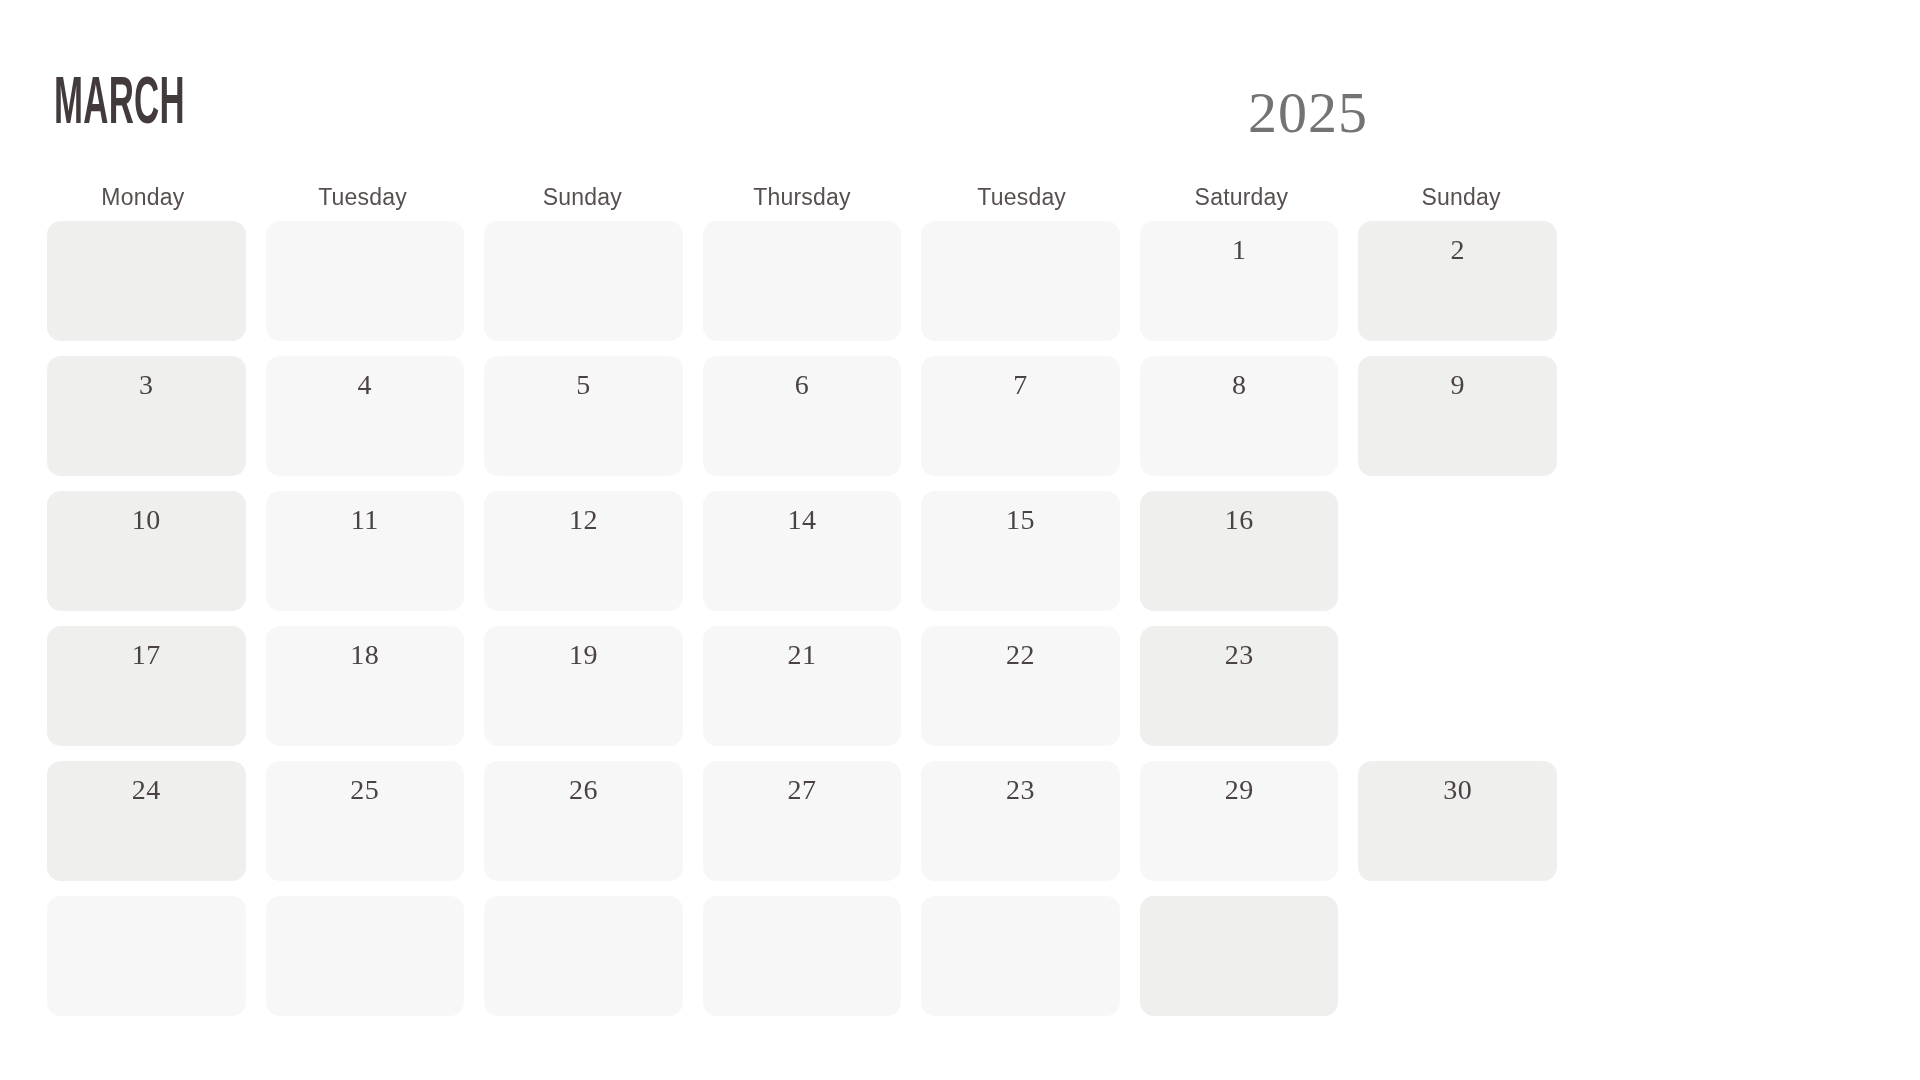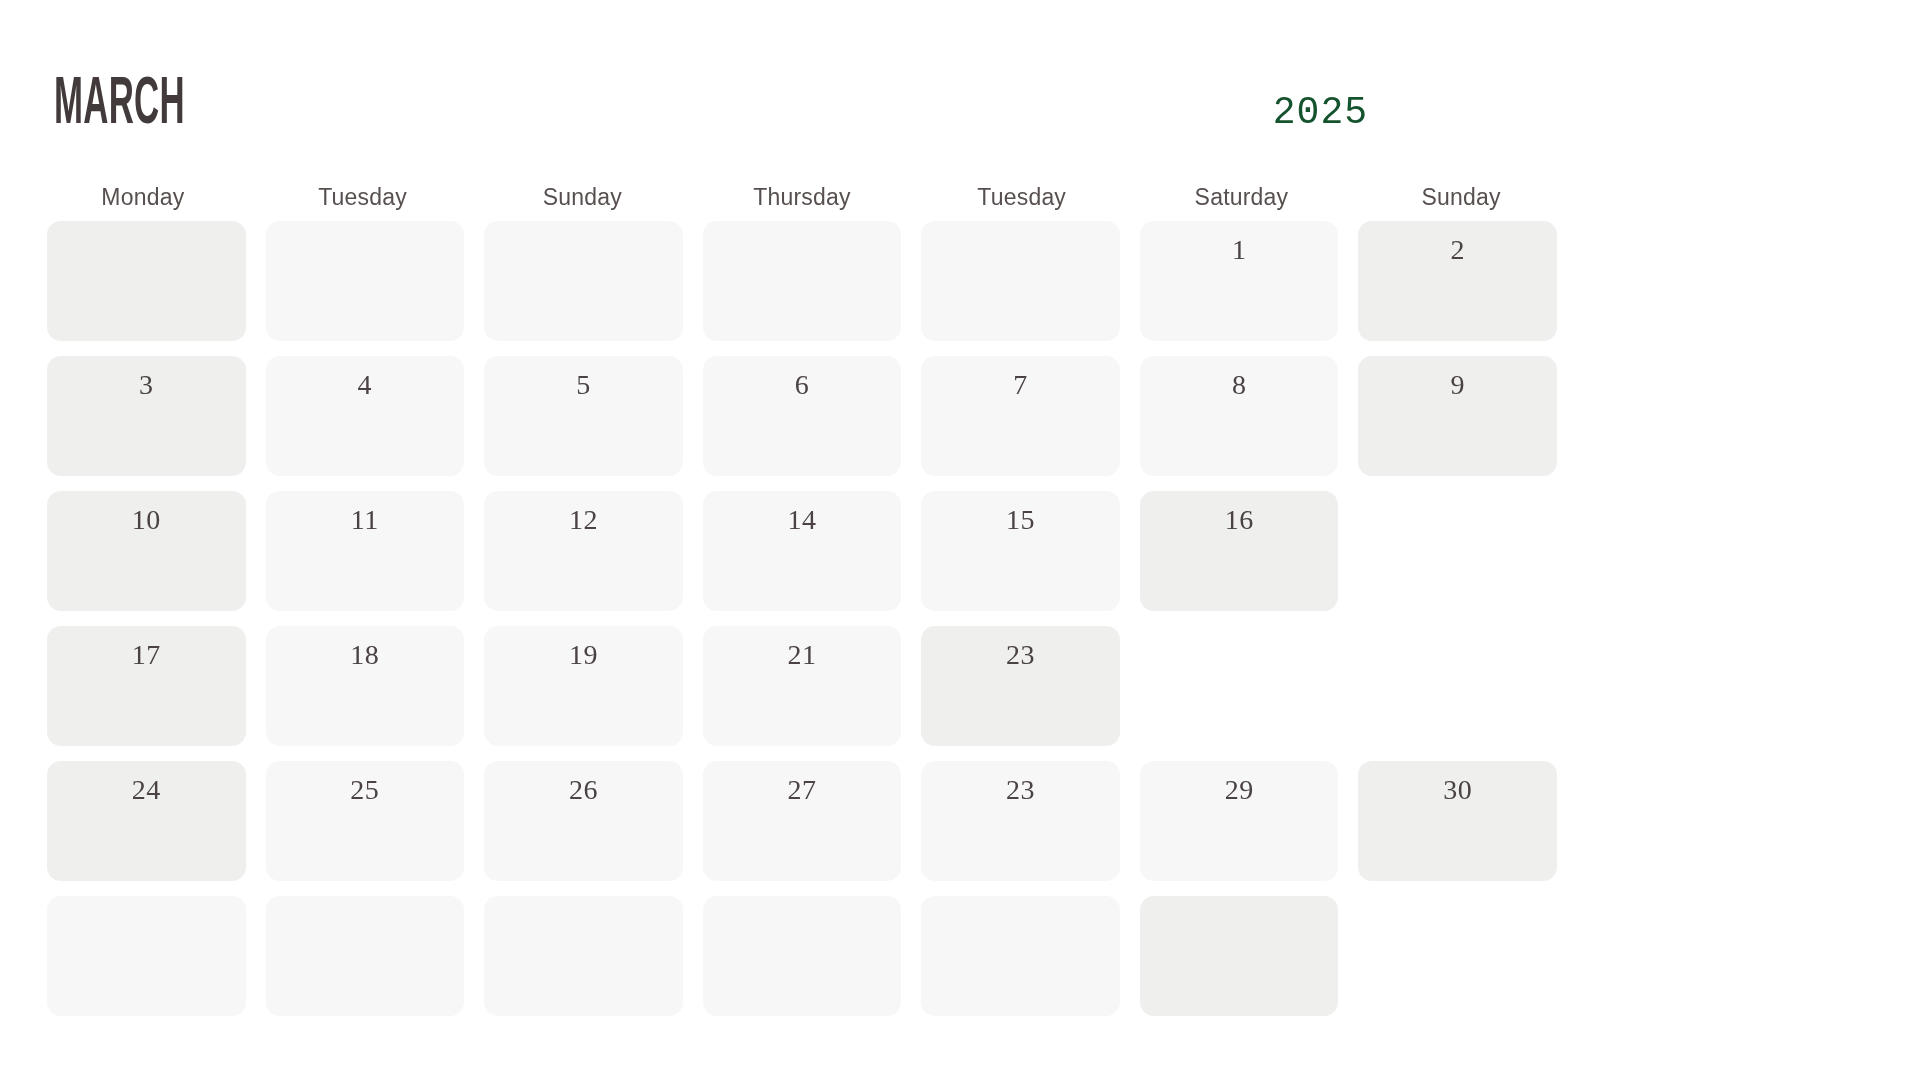--- a/index.html
+++ b/index.html
@@ -43,24 +43,24 @@
   }
   
   #month-title::first-letter {
     font-size: 1em;
   }
 
   #year-label {
     position: absolute;
     right: 404px;
     top: 72px;
-    color: #14532d;
-    font-family: Liberation Mono, monospace;
+    color: #737373;
+    font-family: Liberation Serif, serif;
     font-weight: 400;
-    font-size: 38px;
+    font-size: 58px;
     line-height: 58px;
     letter-spacing: 1px;
     white-space: nowrap;
   }
 
   
   #calendar-grid {
     position: absolute;
     left: 47px;
     top: 182px;
@@ -205,20 +205,23 @@
         </div>
         <div class="day-cell">
           <div class="day-number">18</div>
         </div>
         <div class="day-cell">
           <div class="day-number">19</div>
         </div>
         <div class="day-cell">
           <div class="day-number">21</div>
         </div>
+        <div class="day-cell">
+          <div class="day-number">22</div>
+        </div>
         <div class="day-cell accent">
           <div class="day-number">23</div>
         </div>
       </div>
       <div class="week-row">
         <div class="day-cell accent">
           <div class="day-number">24</div>
         </div>
         <div class="day-cell">
           <div class="day-number">25</div>

